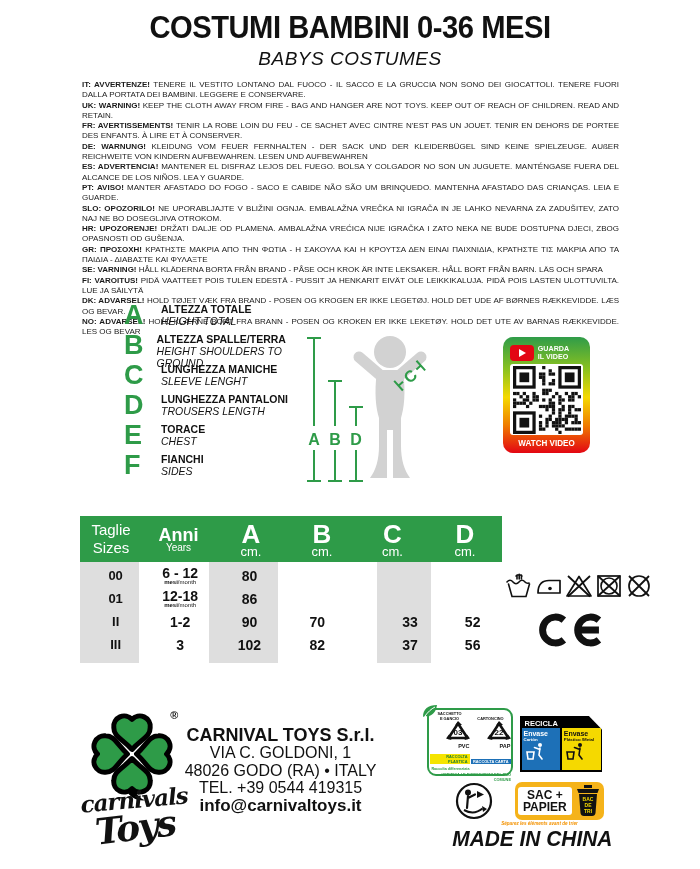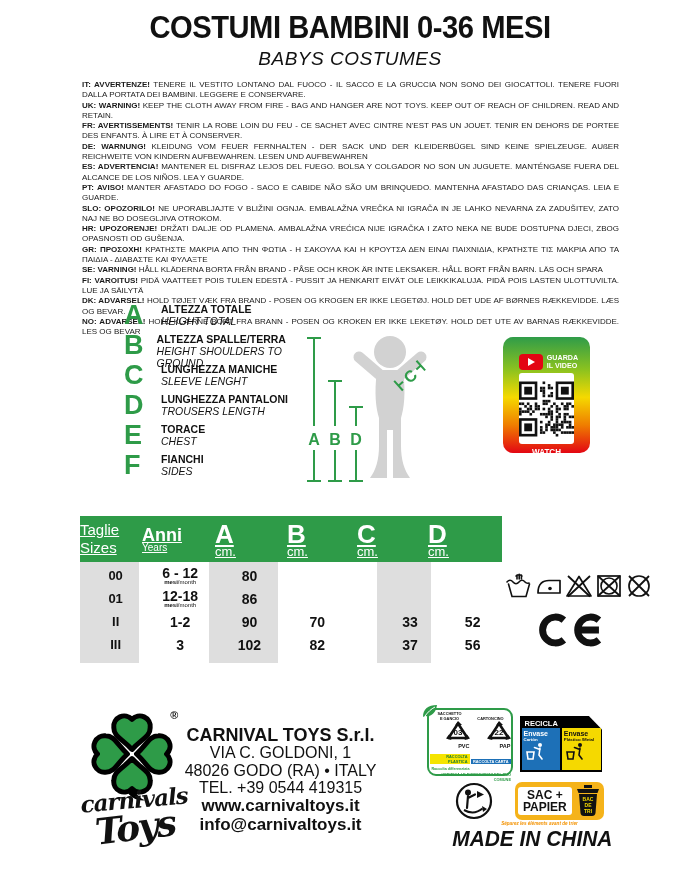--- a/index.html
+++ b/index.html
@@ -20,36 +20,36 @@
   .leg-row{display:flex;height:30px;align-items:flex-start;}
   .leg-letter{width:28px;font-size:27px;font-weight:800;color:#2e9b48;line-height:26px;}
   .leg-txt{padding-left:9px;padding-top:1px;line-height:1.15;}
   .leg-it{font-size:10.5px;font-weight:700;}
   .leg-en{font-size:10.5px;font-style:italic;}
   
   .diagram{position:absolute;left:300px;top:318px;}
   
   .qr-sticker{position:absolute;left:503px;top:337px;width:87px;height:116px;border-radius:10px;
     background:linear-gradient(180deg,#2f9c49 0%,#8bc21f 28%,#f5d900 52%,#ef7d00 76%,#e30613 100%);
-    padding:16px;box-sizing:border-box;}
+    padding:7px;box-sizing:border-box;}
   .qr-top{display:flex;align-items:center;gap:3px;height:18px;}
   .yt-btn{width:24px;height:16px;background:#e30613;border-radius:4px;display:flex;
           align-items:center;justify-content:center;flex:0 0 auto;}
   .yt-tri{width:0;height:0;border-left:7px solid #fff;border-top:4.5px solid transparent;
           border-bottom:4.5px solid transparent;}
   .qr-title{color:#fff;font-weight:800;font-size:7.5px;line-height:1.05;transform:scaleX(.95);}
   .qr-box{margin-top:2px;background:#fff;border-radius:3px;height:71px;display:flex;
           align-items:center;justify-content:center;}
   .qr-bottom{margin-top:3px;text-align:center;color:#fff;font-weight:800;font-size:8.5px;
              transform:scaleX(.95);}
   
   .table{position:absolute;left:80px;top:516px;width:422px;}
   .thead{display:grid;grid-template-columns:62px 73px 72px 70px 71px 74px;height:46px;
          background:#2e9b48;color:#fff;align-items:center;}
-  .th{line-height:1;text-decoration:underline;}
+  .th{text-align:center;line-height:1;}
   .th-size div{font-size:15px;font-weight:500;line-height:1.2;}
   .th-age-top{font-size:18px;font-weight:800;}
   .th-age-bot{font-size:10px;font-weight:500;margin-top:-1px;}
   .th-letter{font-size:26px;font-weight:800;}
   .th-unit{font-size:13px;font-weight:500;margin-top:-2px;}
   .tbody{display:flex;}
   .tb-col{display:flex;flex-direction:column;padding:3px 0 6px 0;}
   .w1{width:62px;} .w2{width:73px;} .w3{width:72px;} .w4{width:70px;align-items:center;} .w5{width:57px;margin-left:32px;} .w6{width:74px;}
   .stripe{background:#dedede;}
   .tb-cell{height:23px;display:flex;flex-direction:column;align-items:center;justify-content:center;
@@ -473,21 +473,20 @@
     </svg>
   </div>
   <div class="logo-script">carnivals</div>
   <div class="logo-script2">Toys</div>
 
   <div class="address">
     <div class="addr-name">CARNIVAL TOYS S.r.l.</div>
     <div class="addr-line">VIA C. GOLDONI, 1</div>
     <div class="addr-line">48026 GODO (RA) • ITALY</div>
     <div class="addr-line">TEL. +39 0544 419315</div>
-    <div class="addr-bold">www.carnivaltoys.it</div>
     <div class="addr-bold">info@carnivaltoys.it</div>
   </div>
 
   <div class="rec-it">
     <svg class="leaf" width="16" height="14" viewBox="0 0 16 14">
       <path d="M1 13 C1 5 6 1 15 1 C14 9 9 13 3 12 Z" fill="#2e9b48"></path>
       <path d="M3 12 C6 8 9 5 13 3" stroke="#fff" stroke-width="1" fill="none"></path>
     </svg>
     <div class="rec-cols">
       <div class="rec-col">

